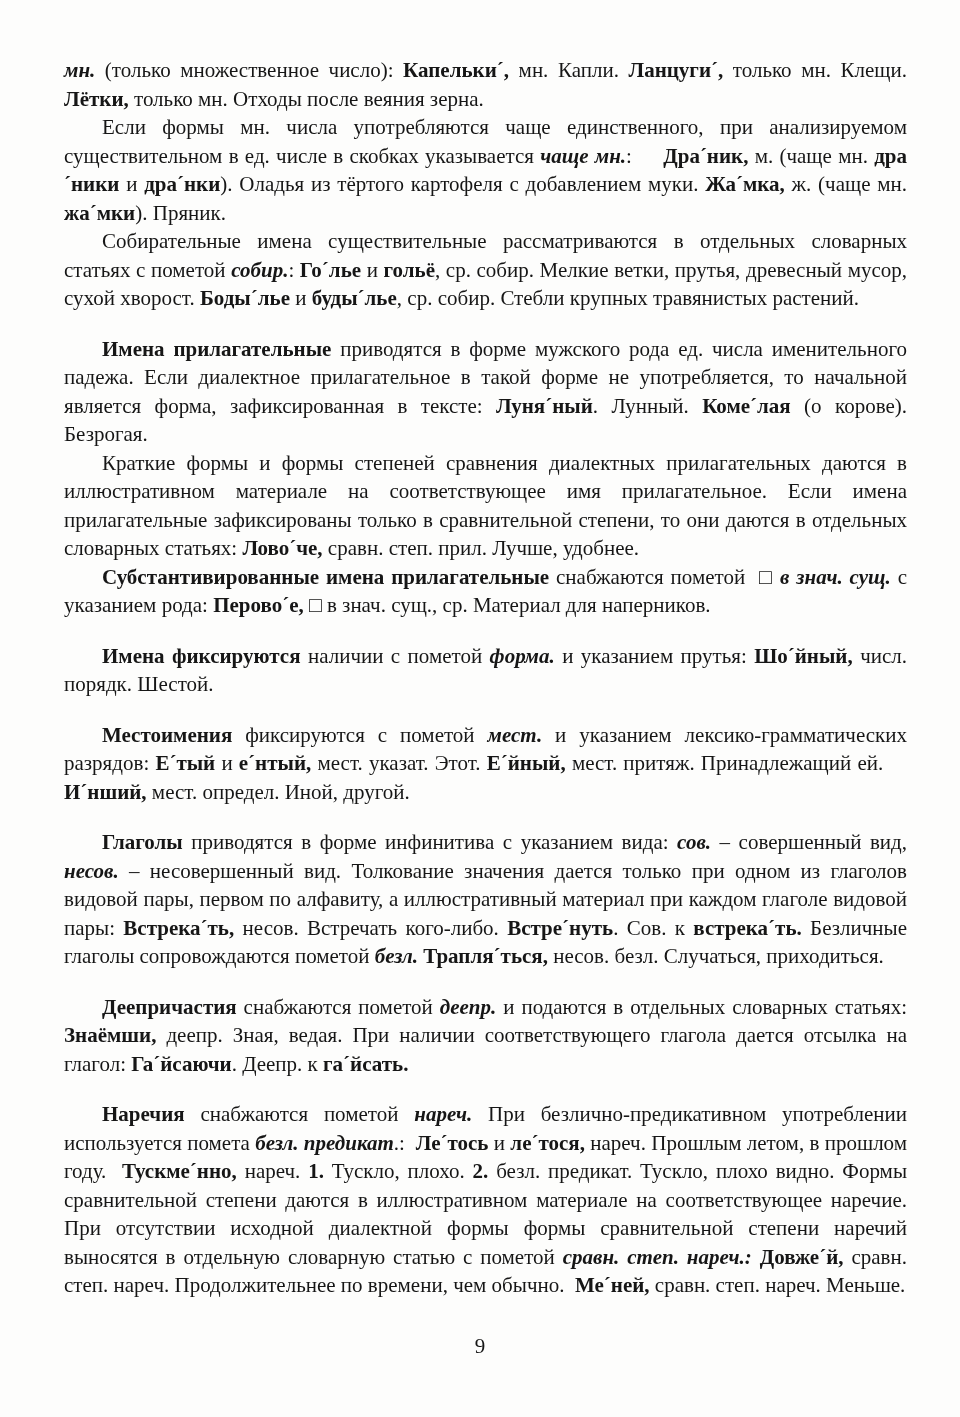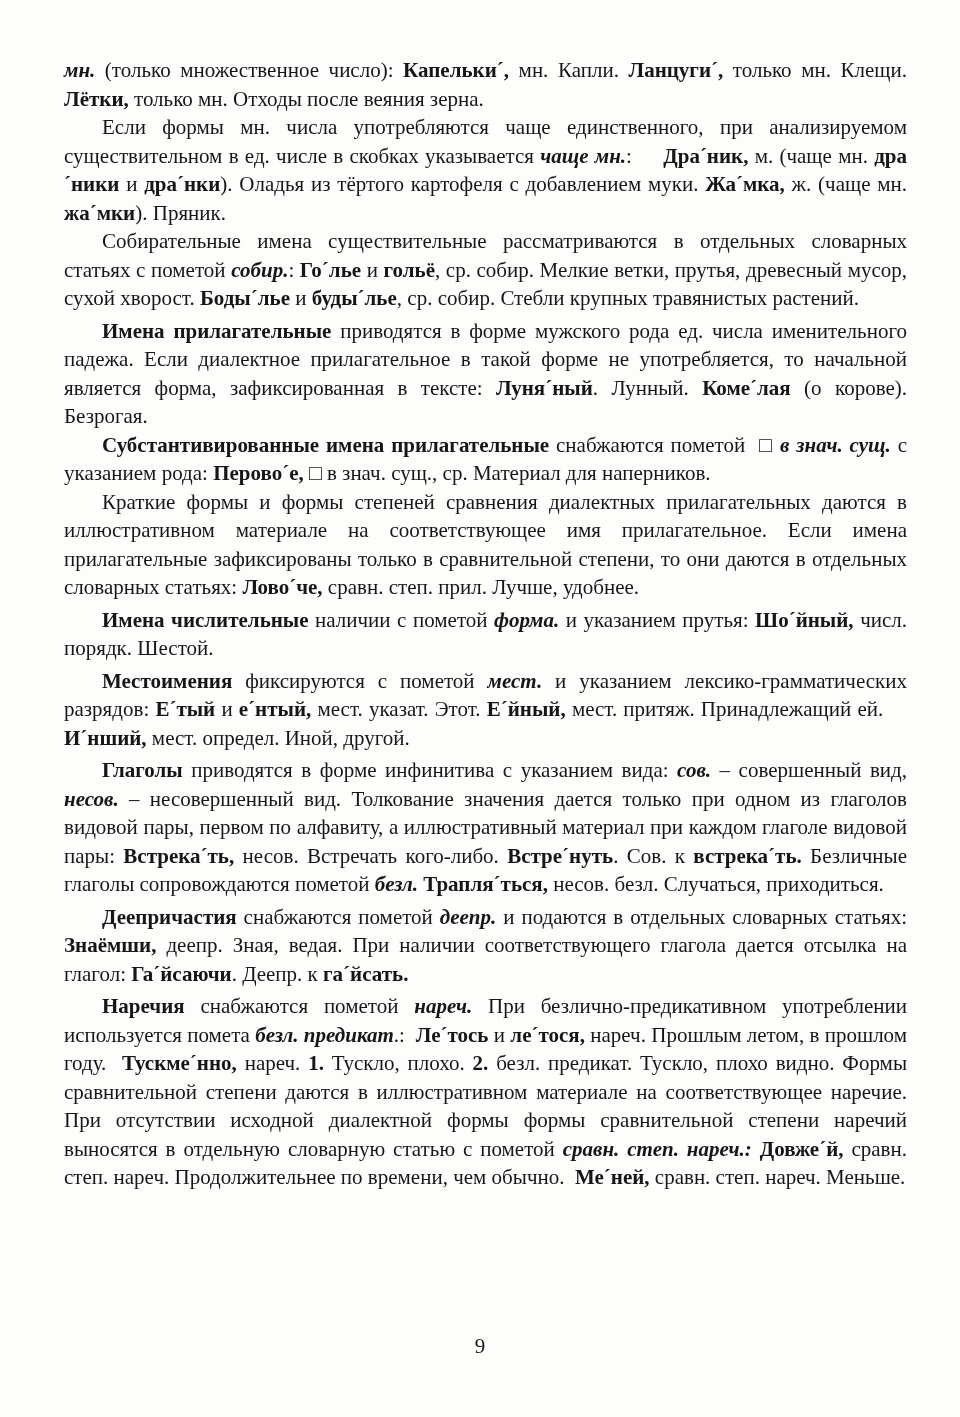--- a/index.html
+++ b/index.html
@@ -17,43 +17,43 @@
     position: absolute;
     left: 64px;
     top: 56px;
     width: 843px;
     font-size: 21px;
     line-height: 28.5px;
     text-align: justify;
   }
   .par { margin: 0; text-indent: 38px; }
   .par.no-indent { text-indent: 0; }
-  .par.gap { margin-top: 4px; }
+  .par.gap { margin-top: 22px; }
   .run-b  { font-weight: bold; }
   .run-bi { font-weight: bold; font-style: italic; }
   .page-number {
     position: absolute;
     top: 1334px;
     left: 0;
     width: 100%;
     text-align: center;
     font-size: 21px;
   }
 </style>
 </head>
 <body>
 
 <div class="page" style="background: rgb(253, 253, 252); color: rgb(22, 22, 22);">
   <div class="text-area" id="text-area">
       <p class="par no-indent"><span class="run-bi">мн.</span><span> (только множественное число): </span><span class="run-b">Капельки´,</span><span> мн. Капли.  </span><span class="run-b">Ланцуги´,</span><span> только мн. Клещи. </span><span class="run-b">Лётки,</span><span> только мн. Отходы после веяния зерна.</span></p>
       <p class="par"><span>Если формы мн. числа употребляются чаще единственного, при анализируемом существительном в ед. числе в скобках указывается </span><span class="run-bi">чаще мн.</span><span>:&nbsp;&nbsp;&nbsp;&nbsp; </span><span class="run-b">Дра´ник,</span><span> м. (чаще мн. </span><span class="run-b">дра´ники</span><span> и </span><span class="run-b">дра´нки</span><span>). Оладья из тёртого картофеля с добавлением муки. </span><span class="run-b">Жа´мка,</span><span> ж. (чаще мн. </span><span class="run-b">жа´мки</span><span>). Пряник.</span></p>
       <p class="par"><span>Собирательные имена существительные рассматриваются в отдельных словарных статьях с пометой </span><span class="run-bi">собир.</span><span>: </span><span class="run-b">Го´лье</span><span> и </span><span class="run-b">гольё</span><span>, ср. собир. Мелкие ветки, прутья, древесный мусор, сухой хворост. </span><span class="run-b">Боды´лье</span><span> и </span><span class="run-b">буды´лье</span><span>, ср. собир. Стебли крупных травянистых растений.</span></p>
       <p class="par gap"><span class="run-b">Имена прилагательные</span><span> приводятся в форме мужского рода ед. числа именительного падежа. Если диалектное прилагательное в такой форме не употребляется, то начальной является форма, зафиксированная в тексте: </span><span class="run-b">Луня´ный</span><span>. Лунный. </span><span class="run-b">Коме´лая</span><span> (о корове). Безрогая.</span></p>
+      <p class="par"><span>Краткие формы и формы степеней сравнения диалектных прилагательных даются в иллюстративном материале на соответствующее имя прилагательное. Если имена прилагательные зафиксированы только в сравнительной степени, то они даются в отдельных словарных статьях: </span><span class="run-b">Лово´че,</span><span> сравн. степ. прил. Лучше, удобнее.</span></p>
       <p class="par"><span class="run-b">Субстантивированные имена прилагательные</span><span> снабжаются пометой &nbsp;</span><span class="run-bi">□ в знач. сущ.</span><span> с указанием рода: </span><span class="run-b">Перово´е,</span><span> □ в знач. сущ., ср. Материал для наперников.</span></p>
-      <p class="par"><span>Краткие формы и формы степеней сравнения диалектных прилагательных даются в иллюстративном материале на соответствующее имя прилагательное. Если имена прилагательные зафиксированы только в сравнительной степени, то они даются в отдельных словарных статьях: </span><span class="run-b">Лово´че,</span><span> сравн. степ. прил. Лучше, удобнее.</span></p>
-      <p class="par gap"><span class="run-b">Имена числительные</span><span> наличии с пометой </span><span class="run-bi">форма.</span><span> и указанием прутья: </span><span class="run-b">Шо´йный,</span><span> числ. порядк. Шестой.</span></p>
+      <p class="par gap"><span class="run-b">Имена фиксируются</span><span> наличии с пометой </span><span class="run-bi">форма.</span><span> и указанием прутья: </span><span class="run-b">Шо´йный,</span><span> числ. порядк. Шестой.</span></p>
       <p class="par gap"><span class="run-b">Местоимения</span><span> фиксируются с пометой </span><span class="run-bi">мест.</span><span> и указанием лексико-грамматических разрядов: </span><span class="run-b">Е´тый</span><span> и </span><span class="run-b">е´нтый,</span><span> мест. указат. Этот. </span><span class="run-b">Е´йный,</span><span> мест. притяж. Принадлежащий ей.&nbsp;&nbsp;&nbsp;&nbsp; </span><span class="run-b">И´нший,</span><span> мест. определ. Иной, другой.</span></p>
       <p class="par gap"><span class="run-b">Глаголы</span><span> приводятся в форме инфинитива с указанием вида: </span><span class="run-bi">сов.</span><span> – совершенный вид, </span><span class="run-bi">несов.</span><span> – несовершенный вид. Толкование значения дается только при одном из глаголов видовой пары, первом по алфавиту, а иллюстративный материал при каждом глаголе видовой пары: </span><span class="run-b">Встрека´ть,</span><span> несов. Встречать кого-либо. </span><span class="run-b">Встре´нуть</span><span>. Сов. к </span><span class="run-b">встрека´ть.</span><span> Безличные глаголы сопровождаются пометой </span><span class="run-bi">безл.</span><span> </span><span class="run-b">Трапля´ться,</span><span> несов. безл. Случаться, приходиться.</span></p>
       <p class="par gap"><span class="run-b">Деепричастия</span><span> снабжаются пометой </span><span class="run-bi">деепр.</span><span> и подаются в отдельных словарных статьях: </span><span class="run-b">Знаёмши,</span><span> деепр. Зная, ведая. При наличии соответствующего глагола дается отсылка на глагол: </span><span class="run-b">Га´йсаючи</span><span>. Деепр. к </span><span class="run-b">га´йсать.</span></p>
       <p class="par gap"><span class="run-b">Наречия</span><span> снабжаются пометой </span><span class="run-bi">нареч.</span><span> При безлично-предикативном употреблении используется помета </span><span class="run-bi">безл. предикат</span><span>.:&nbsp; </span><span class="run-b">Ле´тось</span><span> и </span><span class="run-b">ле´тося,</span><span> нареч. Прошлым летом, в прошлом году.&nbsp; </span><span class="run-b">Тускме´нно,</span><span> нареч. </span><span class="run-b">1.</span><span> Тускло, плохо. </span><span class="run-b">2.</span><span> безл. предикат. Тускло, плохо видно. Формы сравнительной степени даются в иллюстративном материале на соответствующее наречие. При отсутствии исходной диалектной формы формы сравнительной степени наречий выносятся в отдельную словарную статью с пометой </span><span class="run-bi">сравн. степ. нареч.:</span><span> </span><span class="run-b">Довже´й,</span><span> сравн. степ. нареч. Продолжительнее по времени, чем обычно.&nbsp; </span><span class="run-b">Ме´ней,</span><span> сравн. степ. нареч. Меньше.</span></p>
     </div>
   <div class="page-number">9</div>
 </div>
 
 </body></html>

